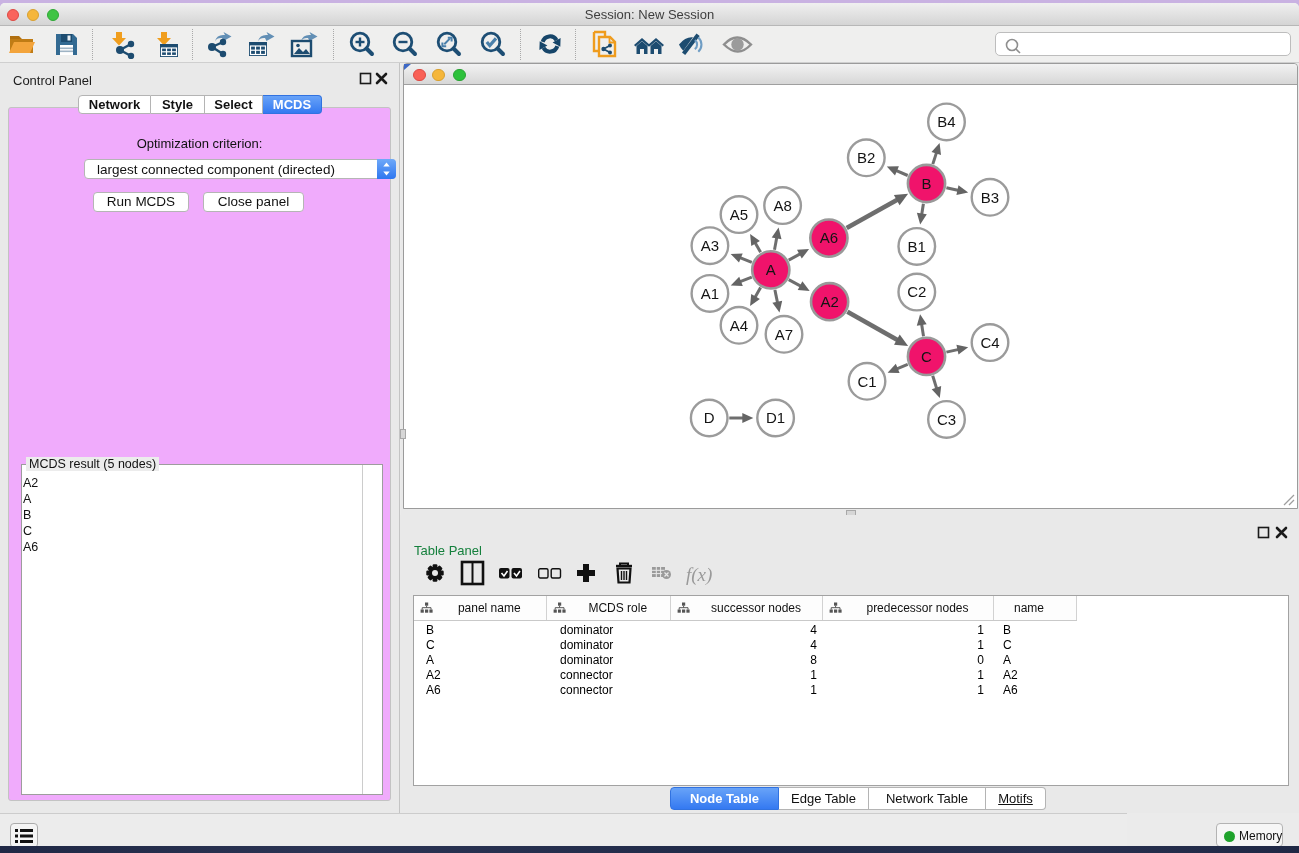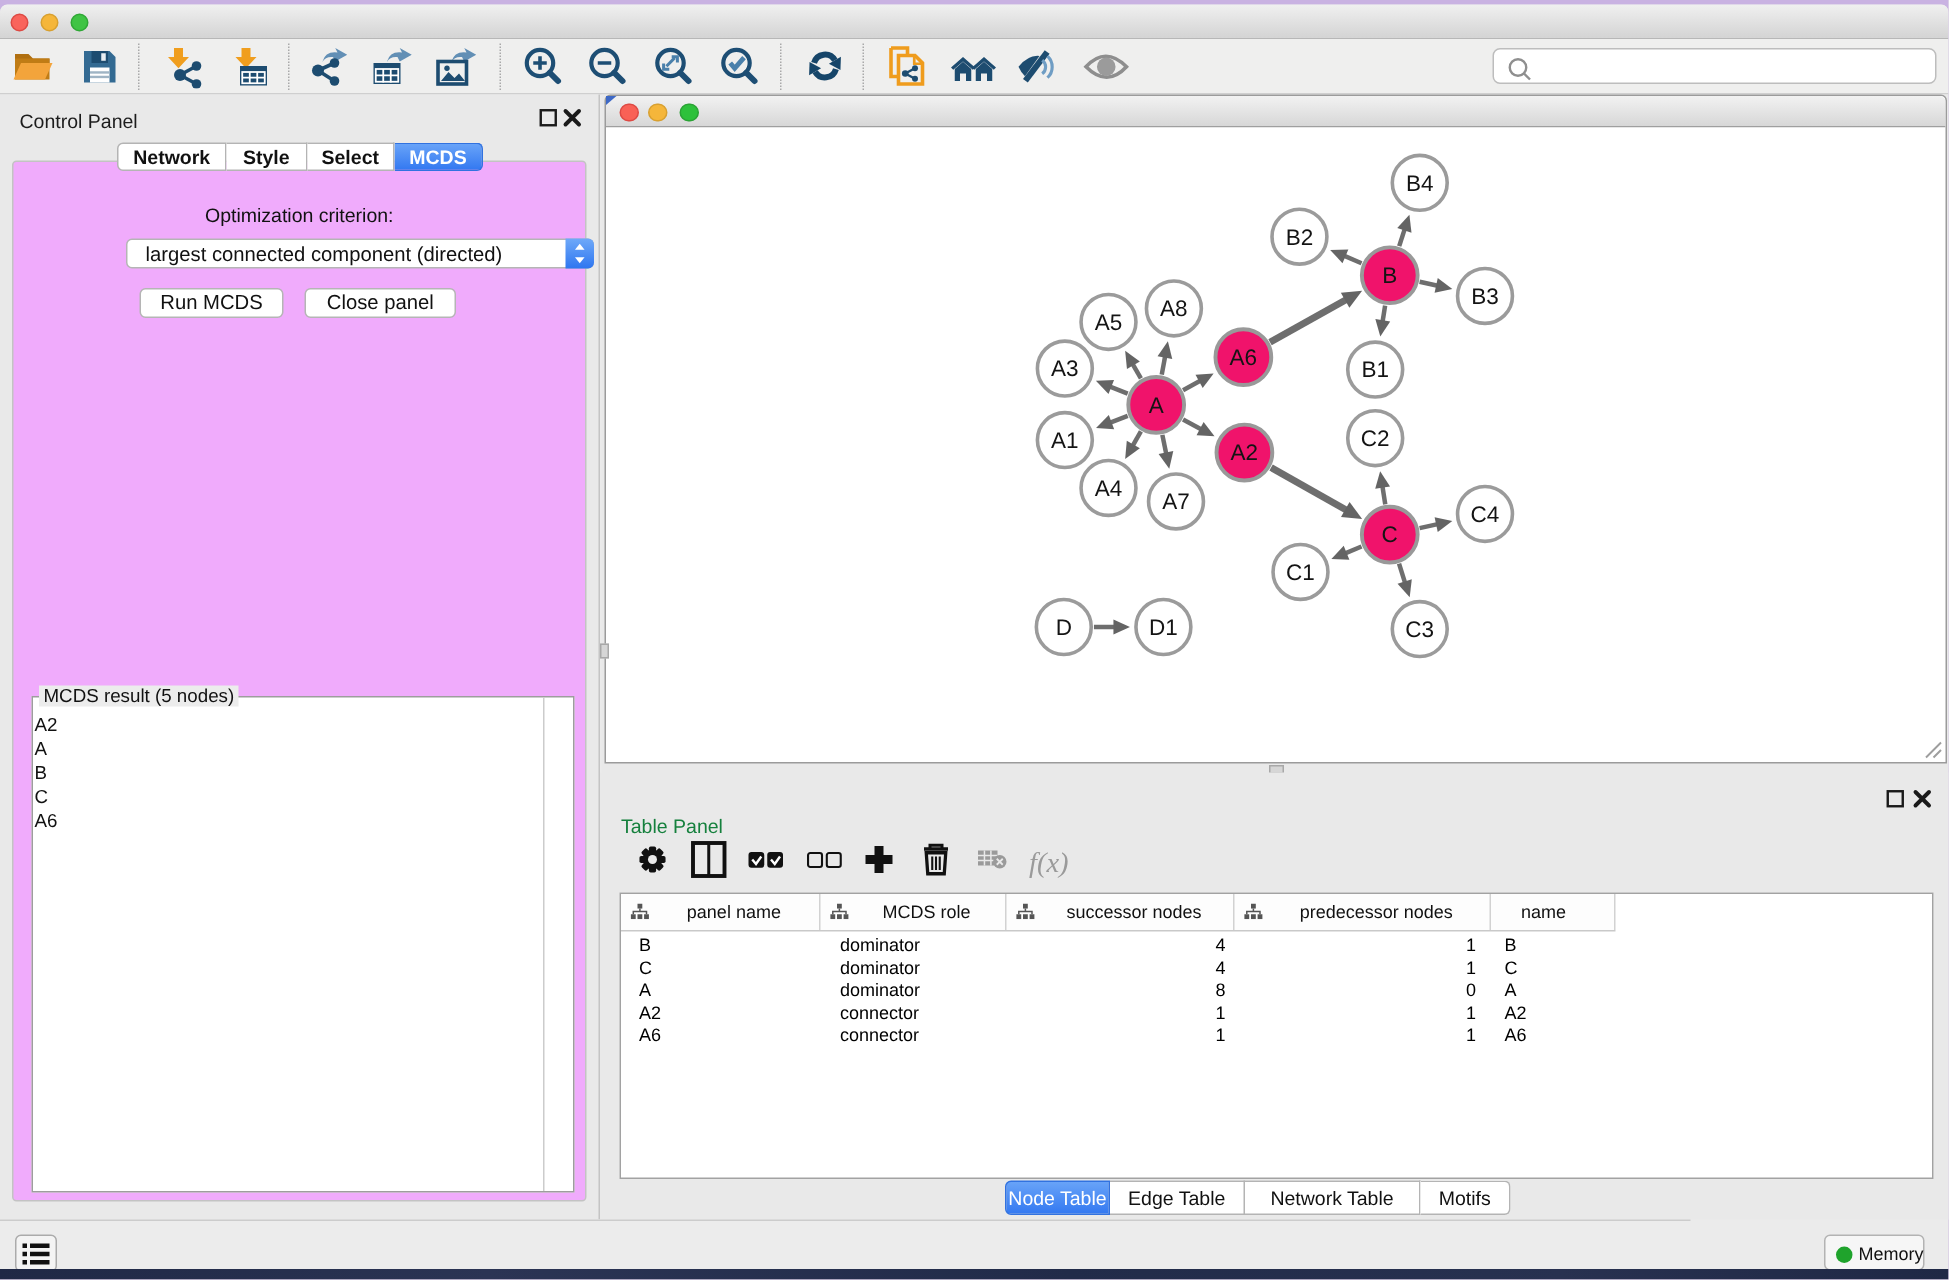--- a/index.html
+++ b/index.html
@@ -35,20 +35,21 @@
 #grp .vline { position:absolute; right:19px; top:0; bottom:0; border-left:1px solid #ccc; }
 #grp .items { position:absolute; left:1px; top:10px; font-size:12.5px; color:#111; line-height:16px; }
 </style>
 </head>
 <body>
 <div id="win"></div>
 <div id="titlebar">
   <div class="tl" style="left:7px;top:6px;width:12px;height:12px;background:#f9645c;border:0.5px solid #dd4a44;"></div>
   <div class="tl" style="left:27px;top:6px;width:12px;height:12px;background:#f5b63a;border:0.5px solid #d8a030;"></div>
   <div class="tl" style="left:47px;top:6px;width:12px;height:12px;background:#3fc444;border:0.5px solid #2fa836;"></div>
+  <div id="title">Session: New Session</div>
 </div>
 <div id="toolbar">
   <div class="sep" style="left:92px"></div>
   <div class="sep" style="left:192px"></div>
   <div class="sep" style="left:333px"></div>
   <div class="sep" style="left:520px"></div>
   <div class="sep" style="left:575px"></div>
 
   <svg class="ticon" style="left:7px" width="30" height="29">
     <path d="M3,6 h9 l3,3 h11 v3 h-23 z" fill="#b06f10"></path>
@@ -450,24 +451,24 @@
           <span style="position:absolute;left:12px;">A6</span>
           <span style="position:absolute;left:146px;">connector</span>
           <span style="position:absolute;left:373px;width:30px;text-align:right;">1</span>
           <span style="position:absolute;left:540px;width:30px;text-align:right;">1</span>
           <span style="position:absolute;left:589px;">A6</span>
         </div>
 </div>
   </div>
 
   <div class="tabbar" style="left:270px;top:272px">
-    <div class="tab first sel" style="width:70px;height:23px;line-height:21px;font-size:13px;font-weight:normal;">Node Table</div>
+    <div class="tab first sel" style="width:109px;height:23px;line-height:21px;font-size:13px;font-weight:bold;">Node Table</div>
     <div class="tab" style="width:90px;height:23px;line-height:21px;font-size:13px;font-weight:normal;">Edge Table</div>
     <div class="tab" style="width:117px;height:23px;line-height:21px;font-size:13px;font-weight:normal;">Network Table</div>
-    <div class="tab last" style="width:60px;height:23px;line-height:21px;font-size:13px;font-weight:normal;">Motifs</div>
+    <div class="tab last" style="width:60px;height:23px;line-height:21px;font-size:13px;font-weight:normal;text-decoration:underline;">Motifs</div>
   </div>
 </div>
 
 <div id="statusbar">
   <div style="position:absolute;left:10px;top:9px;width:28px;height:25px;background:#f4f4f4;border:1px solid #ababab;border-radius:4px;">
     <svg width="20" height="17" style="position:absolute;left:3px;top:4px">
       <g fill="#111">
         <rect x="1" y="1" width="3" height="3"></rect>
           <rect x="6" y="1" width="13" height="3"></rect>
         <rect x="1" y="6.5" width="3" height="3"></rect>

